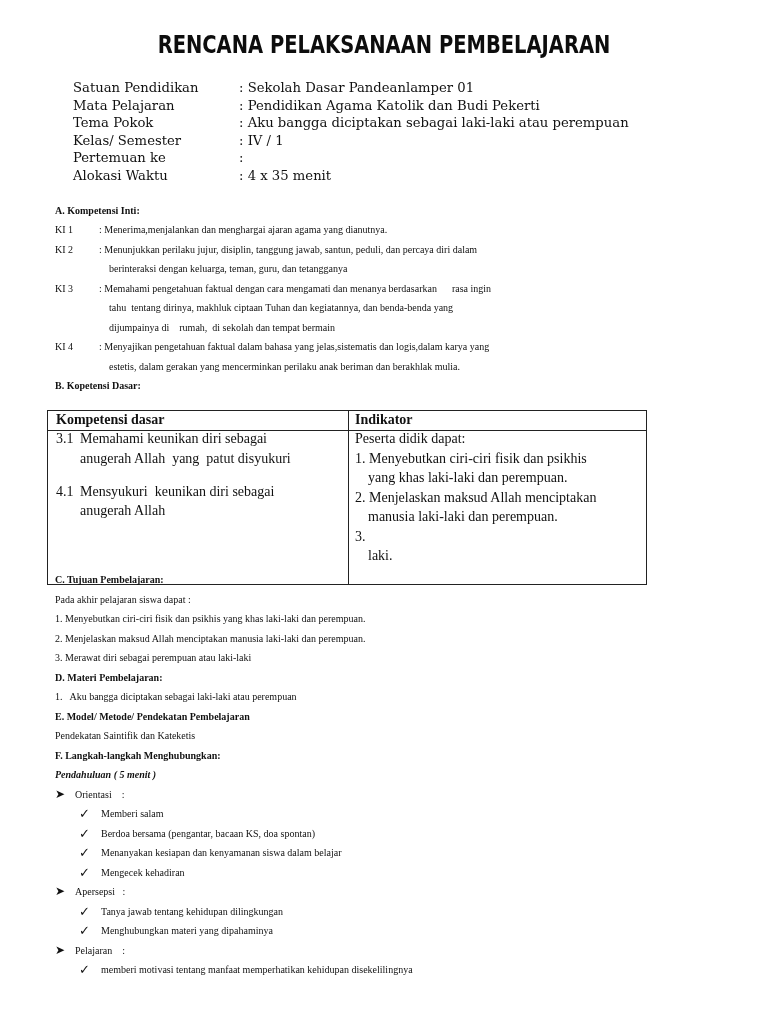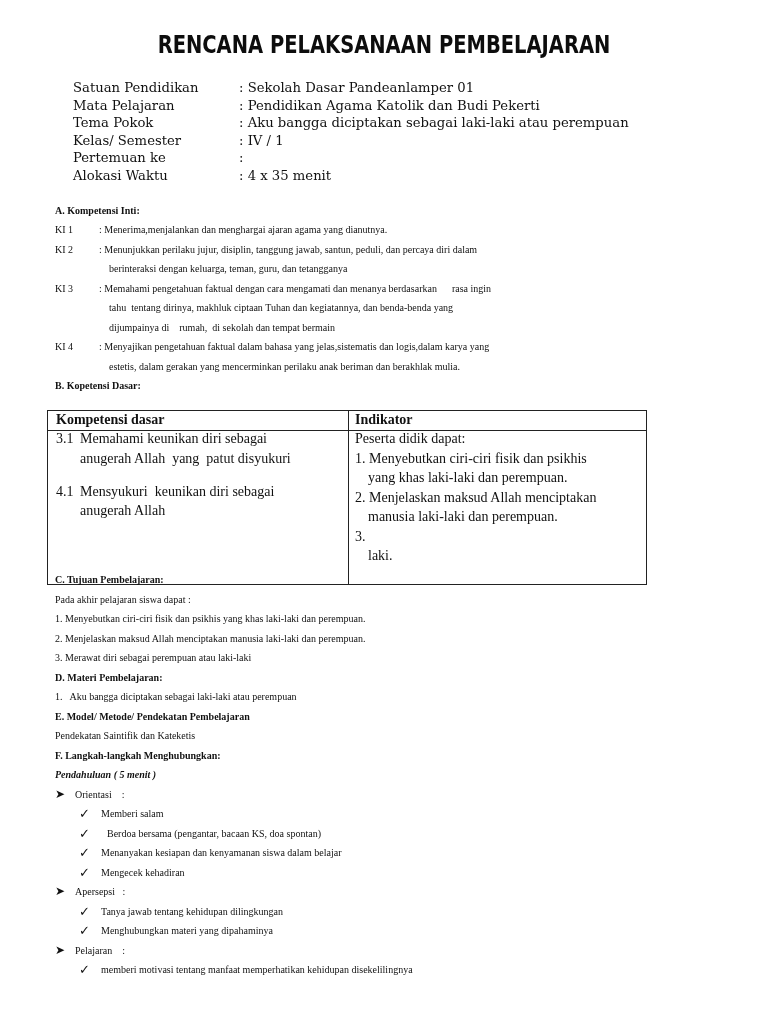--- a/index.html
+++ b/index.html
@@ -109,21 +109,21 @@
 <div class="abs txt" style="left:55px; top:726px;">Pendekatan Saintifik dan Kateketis</div>
 
 <div class="abs txt bold" style="left:55px; top:745.5px;">F.   Langkah-langkah Menghubungkan:</div>
 <div class="abs txt bold italic" style="left:55px; top:765px;">Pendahuluan ( 5 menit )</div>
 
 <div class="abs txt arrow" style="left:55px; top:784.5px;">➤</div>
 <div class="abs txt" style="left:75px; top:784.5px; white-space:pre;text-align:right;">Orientasi    :</div>
 <div class="abs txt check" style="left:79px; top:804px;">✓</div>
 <div class="abs txt" style="left:101px; top:804px;">Memberi salam</div>
 <div class="abs txt check" style="left:79px; top:823.5px;">✓</div>
-<div class="abs txt" style="left:101px; top:823.5px;margin-left:6px;">Berdoa bersama (pengantar, bacaan KS, doa spontan)</div>
+<div class="abs txt" style="left:101px; top:823.5px;">Berdoa bersama (pengantar, bacaan KS, doa spontan)</div>
 <div class="abs txt check" style="left:79px; top:843px;">✓</div>
 <div class="abs txt" style="left:101px; top:843px;">Menanyakan kesiapan dan kenyamanan siswa dalam belajar</div>
 <div class="abs txt check" style="left:79px; top:862.5px;">✓</div>
 <div class="abs txt" style="left:101px; top:862.5px;">Mengecek kehadiran</div>
 
 <div class="abs txt arrow" style="left:55px; top:882px;">➤</div>
 <div class="abs txt" style="left:75px; top:882px; white-space:pre;">Apersepsi   :</div>
 <div class="abs txt check" style="left:79px; top:901.5px;">✓</div>
 <div class="abs txt" style="left:101px; top:901.5px;">Tanya jawab tentang kehidupan dilingkungan</div>
 <div class="abs txt check" style="left:79px; top:921px;">✓</div>

